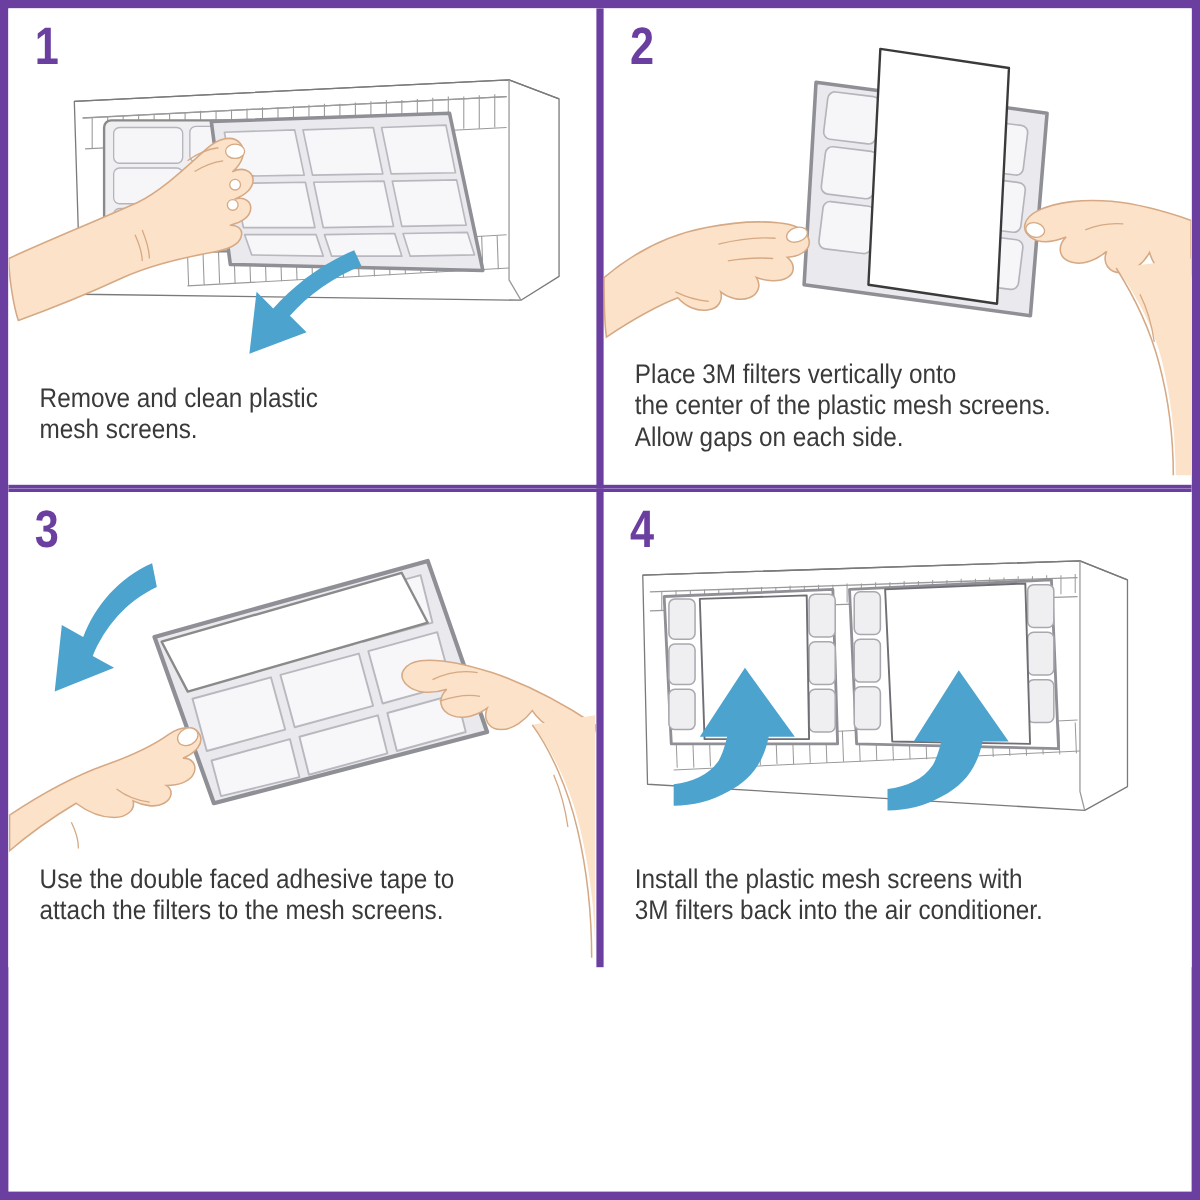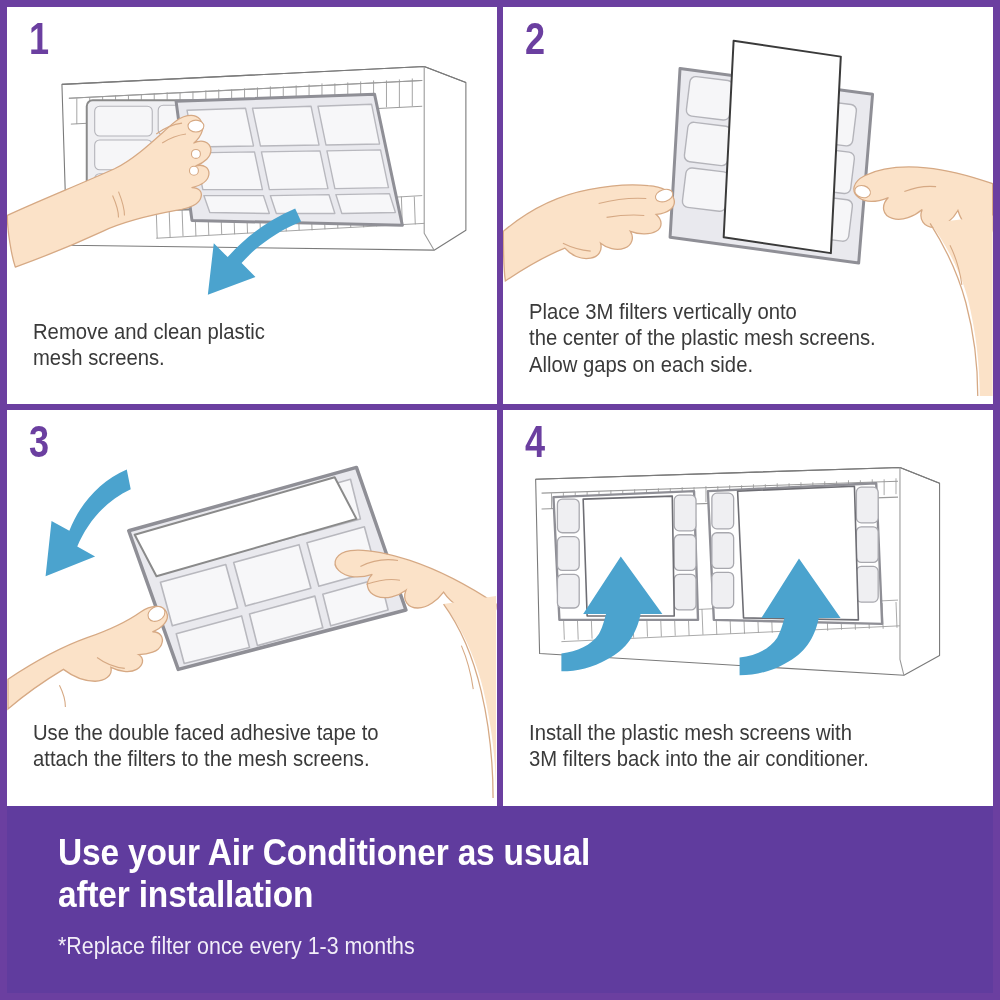--- a/index.html
+++ b/index.html
@@ -425,19 +425,14 @@
                    C270 264 254 268 238 268 L238 250 C254 248 268 242 276 230
                    C282 220 284 204 284 210 L260 210 Z"></path>
         </g>
       </svg>
       <div class="caption">Install the plastic mesh screens with
 3M filters back into the air conditioner.</div>
     </div>
 
   </div>
 
-  <div class="banner">
-    <div class="banner-head">Use your Air Conditioner as usual
-after installation</div>
-    <div class="banner-sub">*Replace filter once every 1-3 months</div>
-  </div>
 
 </div>
 
 </body></html>

